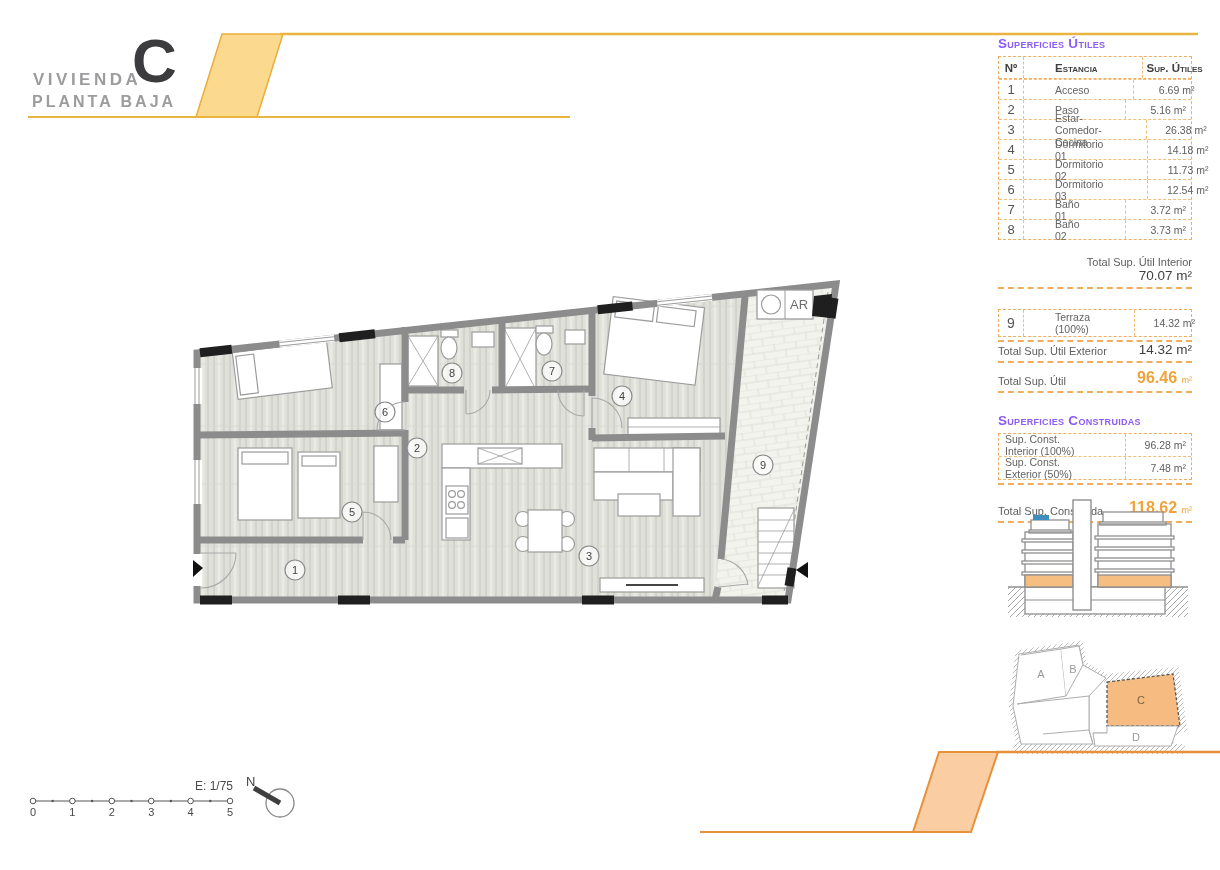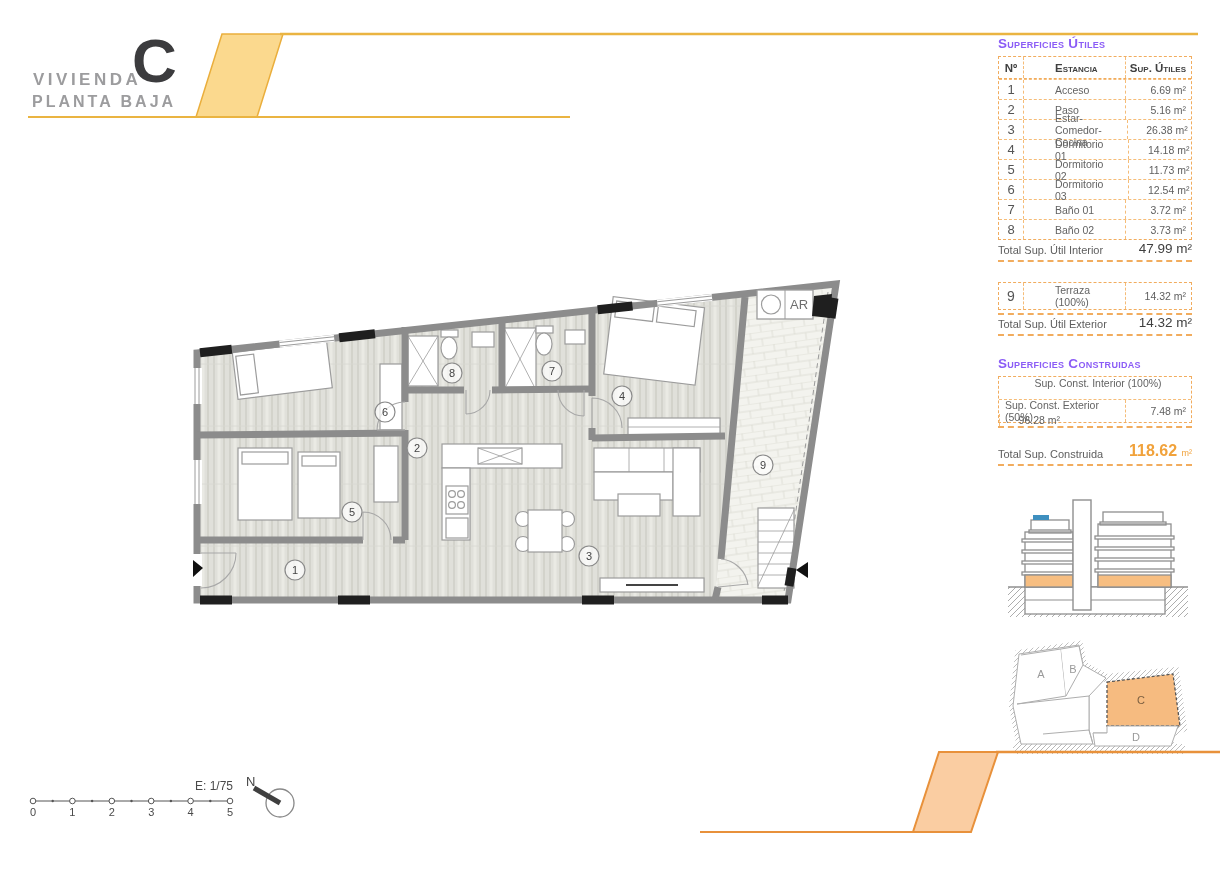--- a/index.html
+++ b/index.html
@@ -21,21 +21,21 @@
   .sec-heading{font-size:13.5px;font-weight:bold;font-variant:small-caps;color:#8b5cf6;
      letter-spacing:.3px;margin:0 0 5px 0;}
   .tbl{border:1.6px dashed #F1AC5E;}
   .trow{display:flex;align-items:center;height:19px;border-top:1.2px dashed #F5BC78;gap:25px;}
   .trow:first-child{border-top:none;}
   .thead{height:21px;border-bottom:1.6px dashed #F1AC5E;}
   .c-num{width:24px;text-align:center;font-size:13px;color:#555;flex:0 0 auto;
      border-right:1.2px dashed #F5BC78;align-self:stretch;display:flex;align-items:center;justify-content:center;}
   .c-room{flex:1;padding-left:6px;font-size:10.5px;color:#636363;}
   .c-area{width:60px;flex:0 0 auto;text-align:center;padding-right:5px;font-size:10.5px;color:#5E5E5E;
-     border-left:1.2px dashed #F5BC78;align-self:stretch;display:flex;align-items:center;justify-content:flex-end;}
+     border-left:1.2px dashed #F5BC78;align-self:stretch;display:flex;align-items:center;justify-content:flex-end;margin-left:19px;}
   .thead .c-num,.thead .c-room,.thead .c-area{font-variant:small-caps;font-weight:bold;
      font-size:11.5px;color:#3F3F3F;}
   .totline{display:flex;justify-content:space-between;align-items:flex-end;
      border-bottom:2px dashed #F1AC5E;padding-bottom:4px;}
   .totline .lab{font-size:11px;color:#5E5E5E;}
   .totline .val{font-size:13.5px;color:#3F3F3F;}
   .totline .val-orange{font-size:16px;color:#F1A23B;font-weight:bold;}
   .totline .unit{font-size:9px;color:#F1A23B;}
   .mini-tbl{border:1.6px dashed #F1AC5E;margin-top:20px;}
   .mini-tbl .trow{height:26px;}
@@ -303,44 +303,49 @@
           <div class="c-room">Baño 01</div>
           <div class="c-area">3.72 m²</div>
         </div>
       <div class="trow">
           <div class="c-num">8</div>
           <div class="c-room">Baño 02</div>
           <div class="c-area">3.73 m²</div>
         </div>
     </div>
 
-    <div class="totline" style="margin-top:1px;">
+    <div class="totline" style="margin-top:16px;flex-direction:column;">
       <span class="lab">Total Sup. Útil Interior</span>
-      <span class="val">47.99 m²</span>
+      <span class="val">70.07 m²</span>
     </div>
 
     <div class="tbl mini-tbl">
       <div class="trow">
         <div class="c-num" style="font-size:14px;">9</div>
         <div class="c-room">Terraza (100%)</div>
         <div class="c-area">14.32 m²</div>
       </div>
     </div>
     <hr class="hr-dash">
 
     <div class="totline" style="">
       <span class="lab">Total Sup. Útil Exterior</span>
       <span class="val">14.32 m²</span>
     </div>
 
+    <div class="totline" style="margin-top:6px;">
+      <span class="lab">Total Sup. Útil</span>
+      <span><span class="val-orange">96.46</span>
+            <span class="unit">m²</span></span>
+    </div>
 
     <div class="sec-heading" style="margin-top:20px;">Superficies Construidas</div>
 
     <div class="tbl">
-      <div class="trow" style="height:22px;flex-direction:column;">
+      <div class="trow" style="height:22px;">
           <div class="c-room">Sup. Const. Interior (100%)</div>
           <div class="c-area">96.28 m²</div>
         </div>
       <div class="trow" style="height:22px;">
           <div class="c-room">Sup. Const. Exterior (50%)</div>
           <div class="c-area">7.48 m²</div>
         </div>
     </div>
     <hr class="hr-dash">
 

